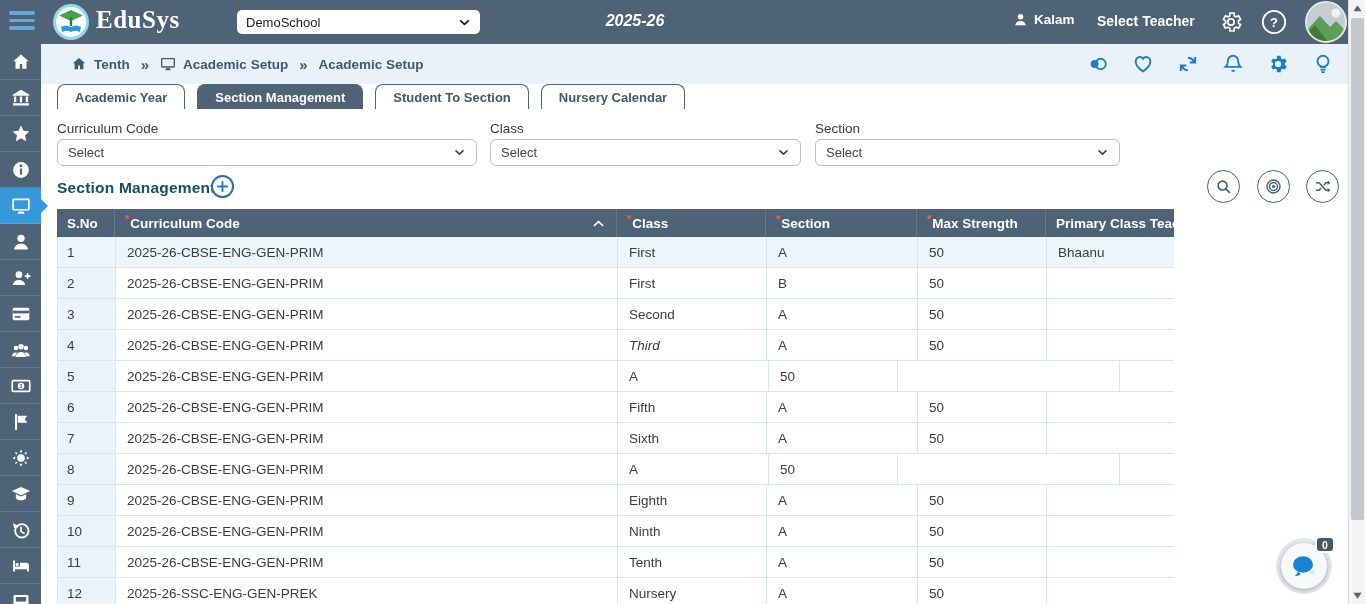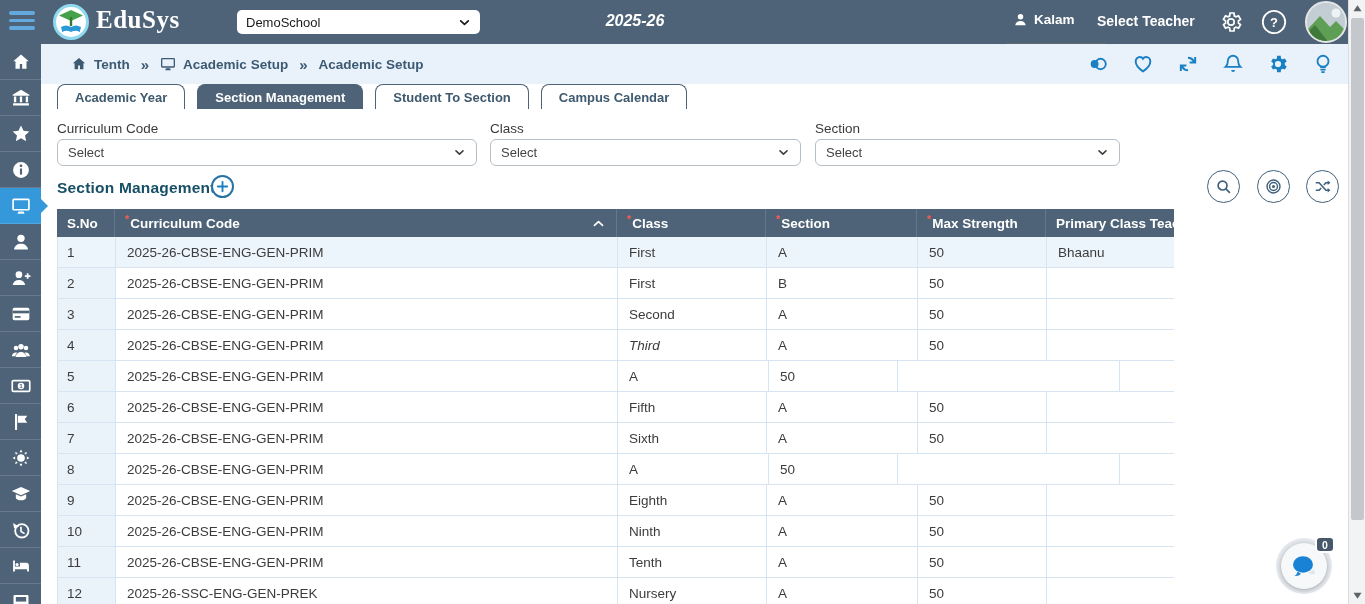--- a/index.html
+++ b/index.html
@@ -328,21 +328,21 @@
             <path d="M9.8 15.8h4.4M9.8 18.3h4.4M10.8 20.8h2.4" fill="none" stroke="currentColor" stroke-width="1.8" stroke-linecap="round"></path>
           </svg>
         </span>
       </div>
   </div>
 
   <div class="tabs">
       <div class="tab">Academic Year</div>
       <div class="tab active">Section Management</div>
       <div class="tab">Student To Section</div>
-      <div class="tab">Campus Calendar</div>
+      <div class="tab">Nursery Calendar</div>
     </div>
 
   <div>
       <div class="flabel" style="left: 57px; top: 121px;">Curriculum Code</div>
       <div class="fselect" style="left: 57px; top: 139px; width: 420px;">
         <span>Select</span>
         <span style="display:flex">
           <svg width="13" height="13" viewBox="0 0 24 24" fill="currentColor">
             <path d="M5.5 9l6.5 6 6.5-6" fill="none" stroke="#3c3c3c" stroke-width="2.8" stroke-linecap="round" stroke-linejoin="round"></path>
           </svg>

